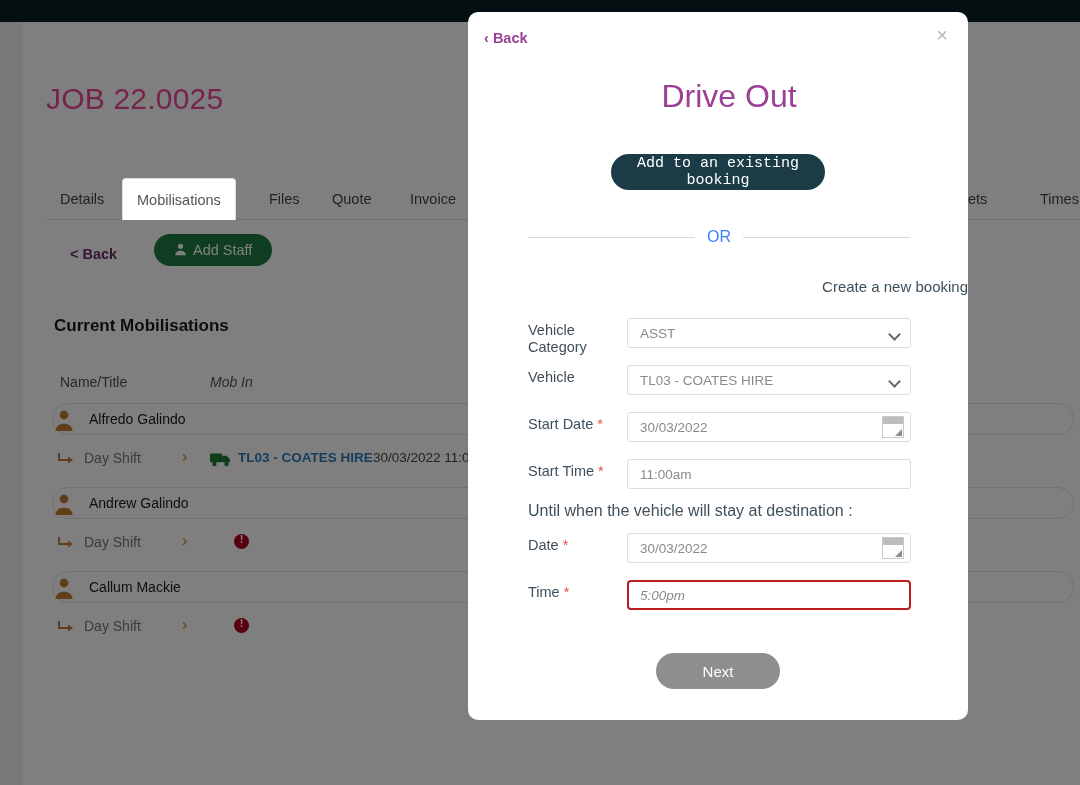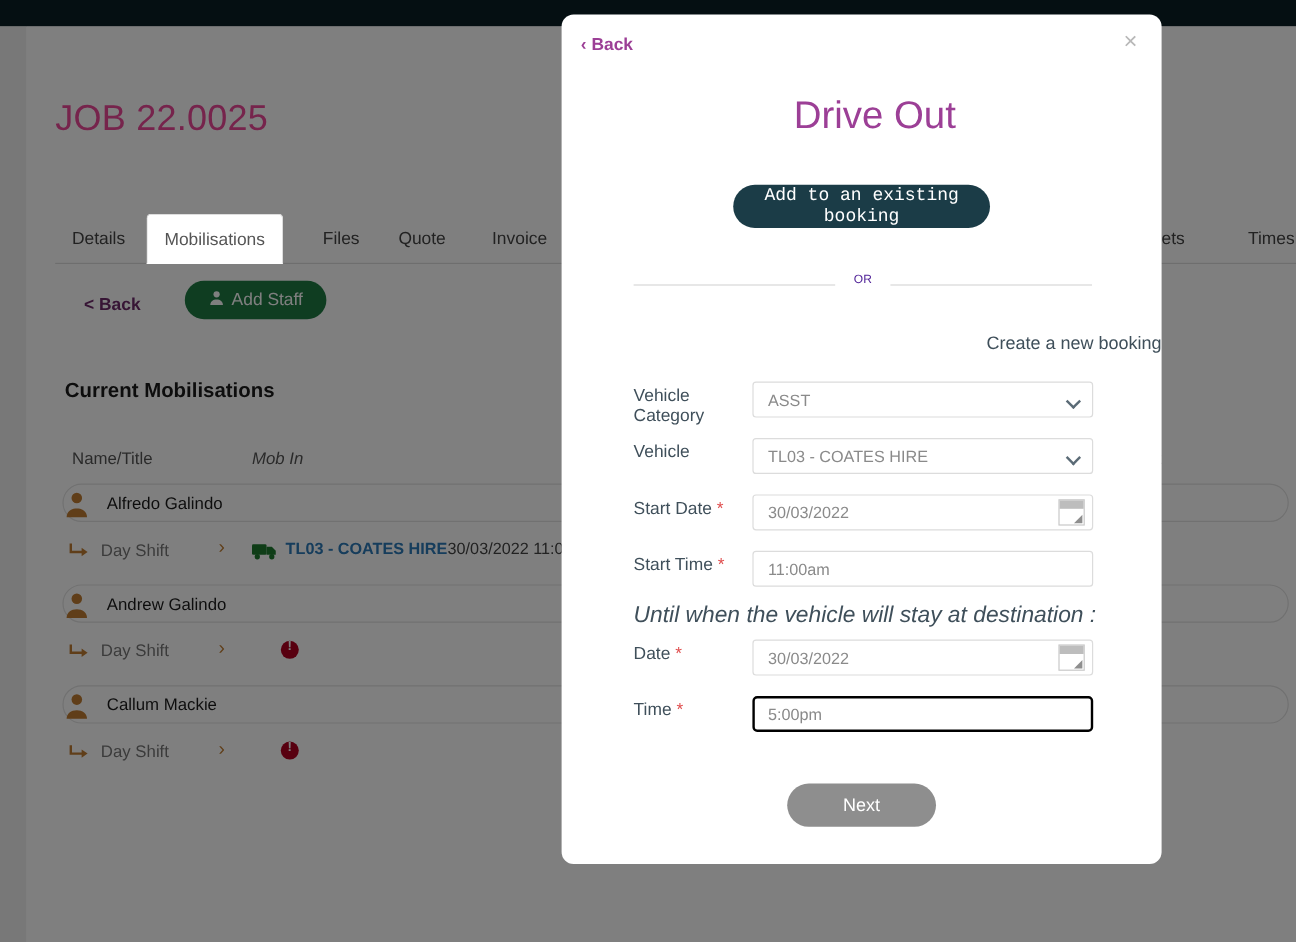--- a/index.html
+++ b/index.html
@@ -169,21 +169,21 @@
   #or-divider {
     position: absolute; left: 60px; top: 216px; width: 382px; height: 18px;
   }
   #or-divider .line {
     position: absolute; top: 9px; height: 1px; background: #d8d8d8;
   }
   #or-divider .line.l { left: 0; width: 168px; }
   #or-divider .line.r { right: 0; width: 168px; }
   #or-divider .txt {
     position: absolute; left: 0; width: 382px; text-align: center;
-    font-size: 10px; color: #4c1d95; top: 0;
+    font-size: 16px; color: #3b82f6; top: 0;
   }
   #new-booking-label {
     position: absolute; left: 0; top: 266px; width: 500px;
     text-align: right; font-size: 15px; color: #3f4f5a;
   }
 
   .frow { position: absolute; left: 60px; width: 383px; }
   .flabel {
     position: absolute; left: 0; top: 4px;
     font-size: 14.5px; color: #3f4f5a; line-height: 17px;
@@ -193,21 +193,21 @@
     position: absolute; left: 99px; top: 0;
     width: 284px; height: 30px;
     border: 1px solid #dcdcdc;
     border-radius: 3px;
     background: #fff;
   }
   .fctrl .val {
     position: absolute; left: 12px; top: 7px;
     font-size: 13.5px; color: #8a8a8a; white-space: nowrap;
   }
-  .fctrl.focused { border: 2px solid #000000; border-radius: 4px; }
+  .fctrl.focused { border: 2px solid #b91c1c; border-radius: 4px; font-style: italic; }
   .fctrl.focused .val { left: 11px; top: 6px; }
   .chev-dn {
     position: absolute; right: 11px; top: 11px;
     width: 9px; height: 9px;
     border-right: 2px solid #5b6b76;
     border-bottom: 2px solid #5b6b76;
     transform: rotate(45deg);
   }
   .cal-ico {
     position: absolute; right: 6px; top: 3px;
@@ -219,21 +219,21 @@
     content: ""; position: absolute; left: 0; top: 0; right: 0; height: 7px;
     background: #bdbdbd;
   }
   .cal-ico:after {
     content: ""; position: absolute; right: 1px; bottom: 1px;
     border-left: 7px solid transparent;
     border-bottom: 7px solid #8e8e8e;
   }
   #until-note {
     position: absolute; left: 60px; top: 490px;
-    font-size: 19px; color: #3f4f5a; white-space: nowrap; font-style: italic;
+    font-size: 16px; color: #3f4f5a; white-space: nowrap;
   }
   #next-btn {
     position: absolute; left: 188px; top: 641px;
     width: 124px; height: 36px;
     border-radius: 18px;
     background: #8e8e8e;
     color: #fff;
     font-size: 15px;
     border: none;
     font-family: "Liberation Sans", sans-serif;

